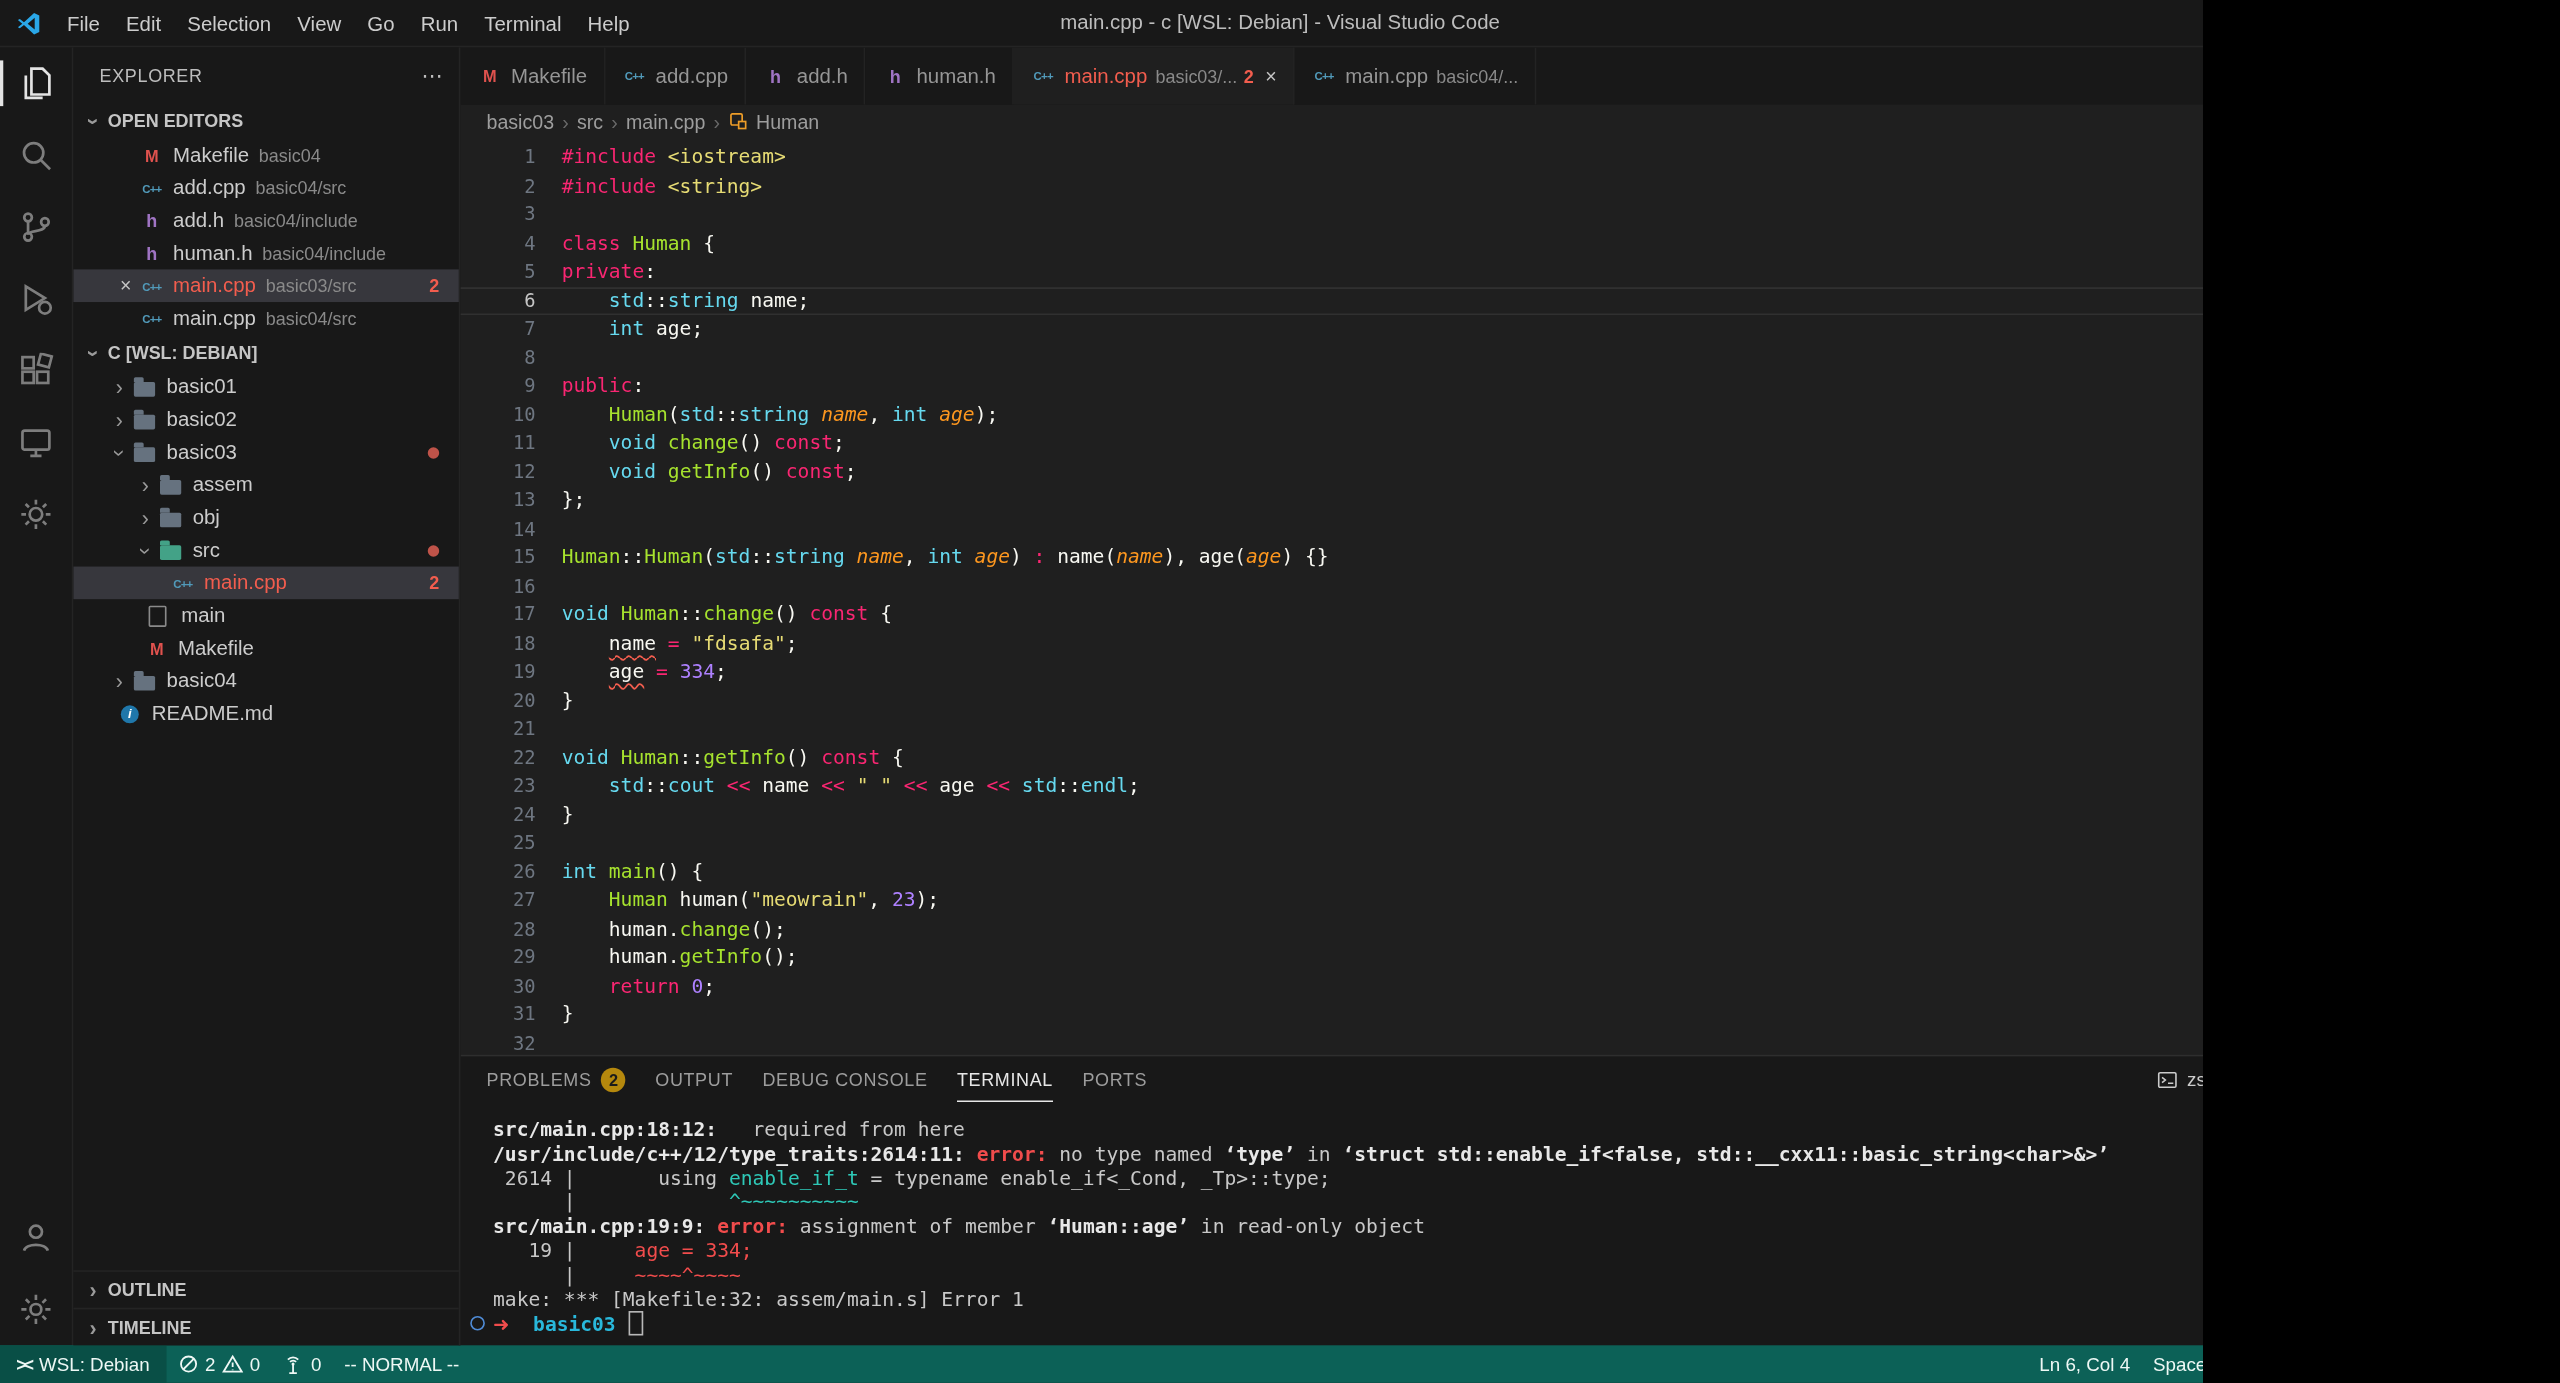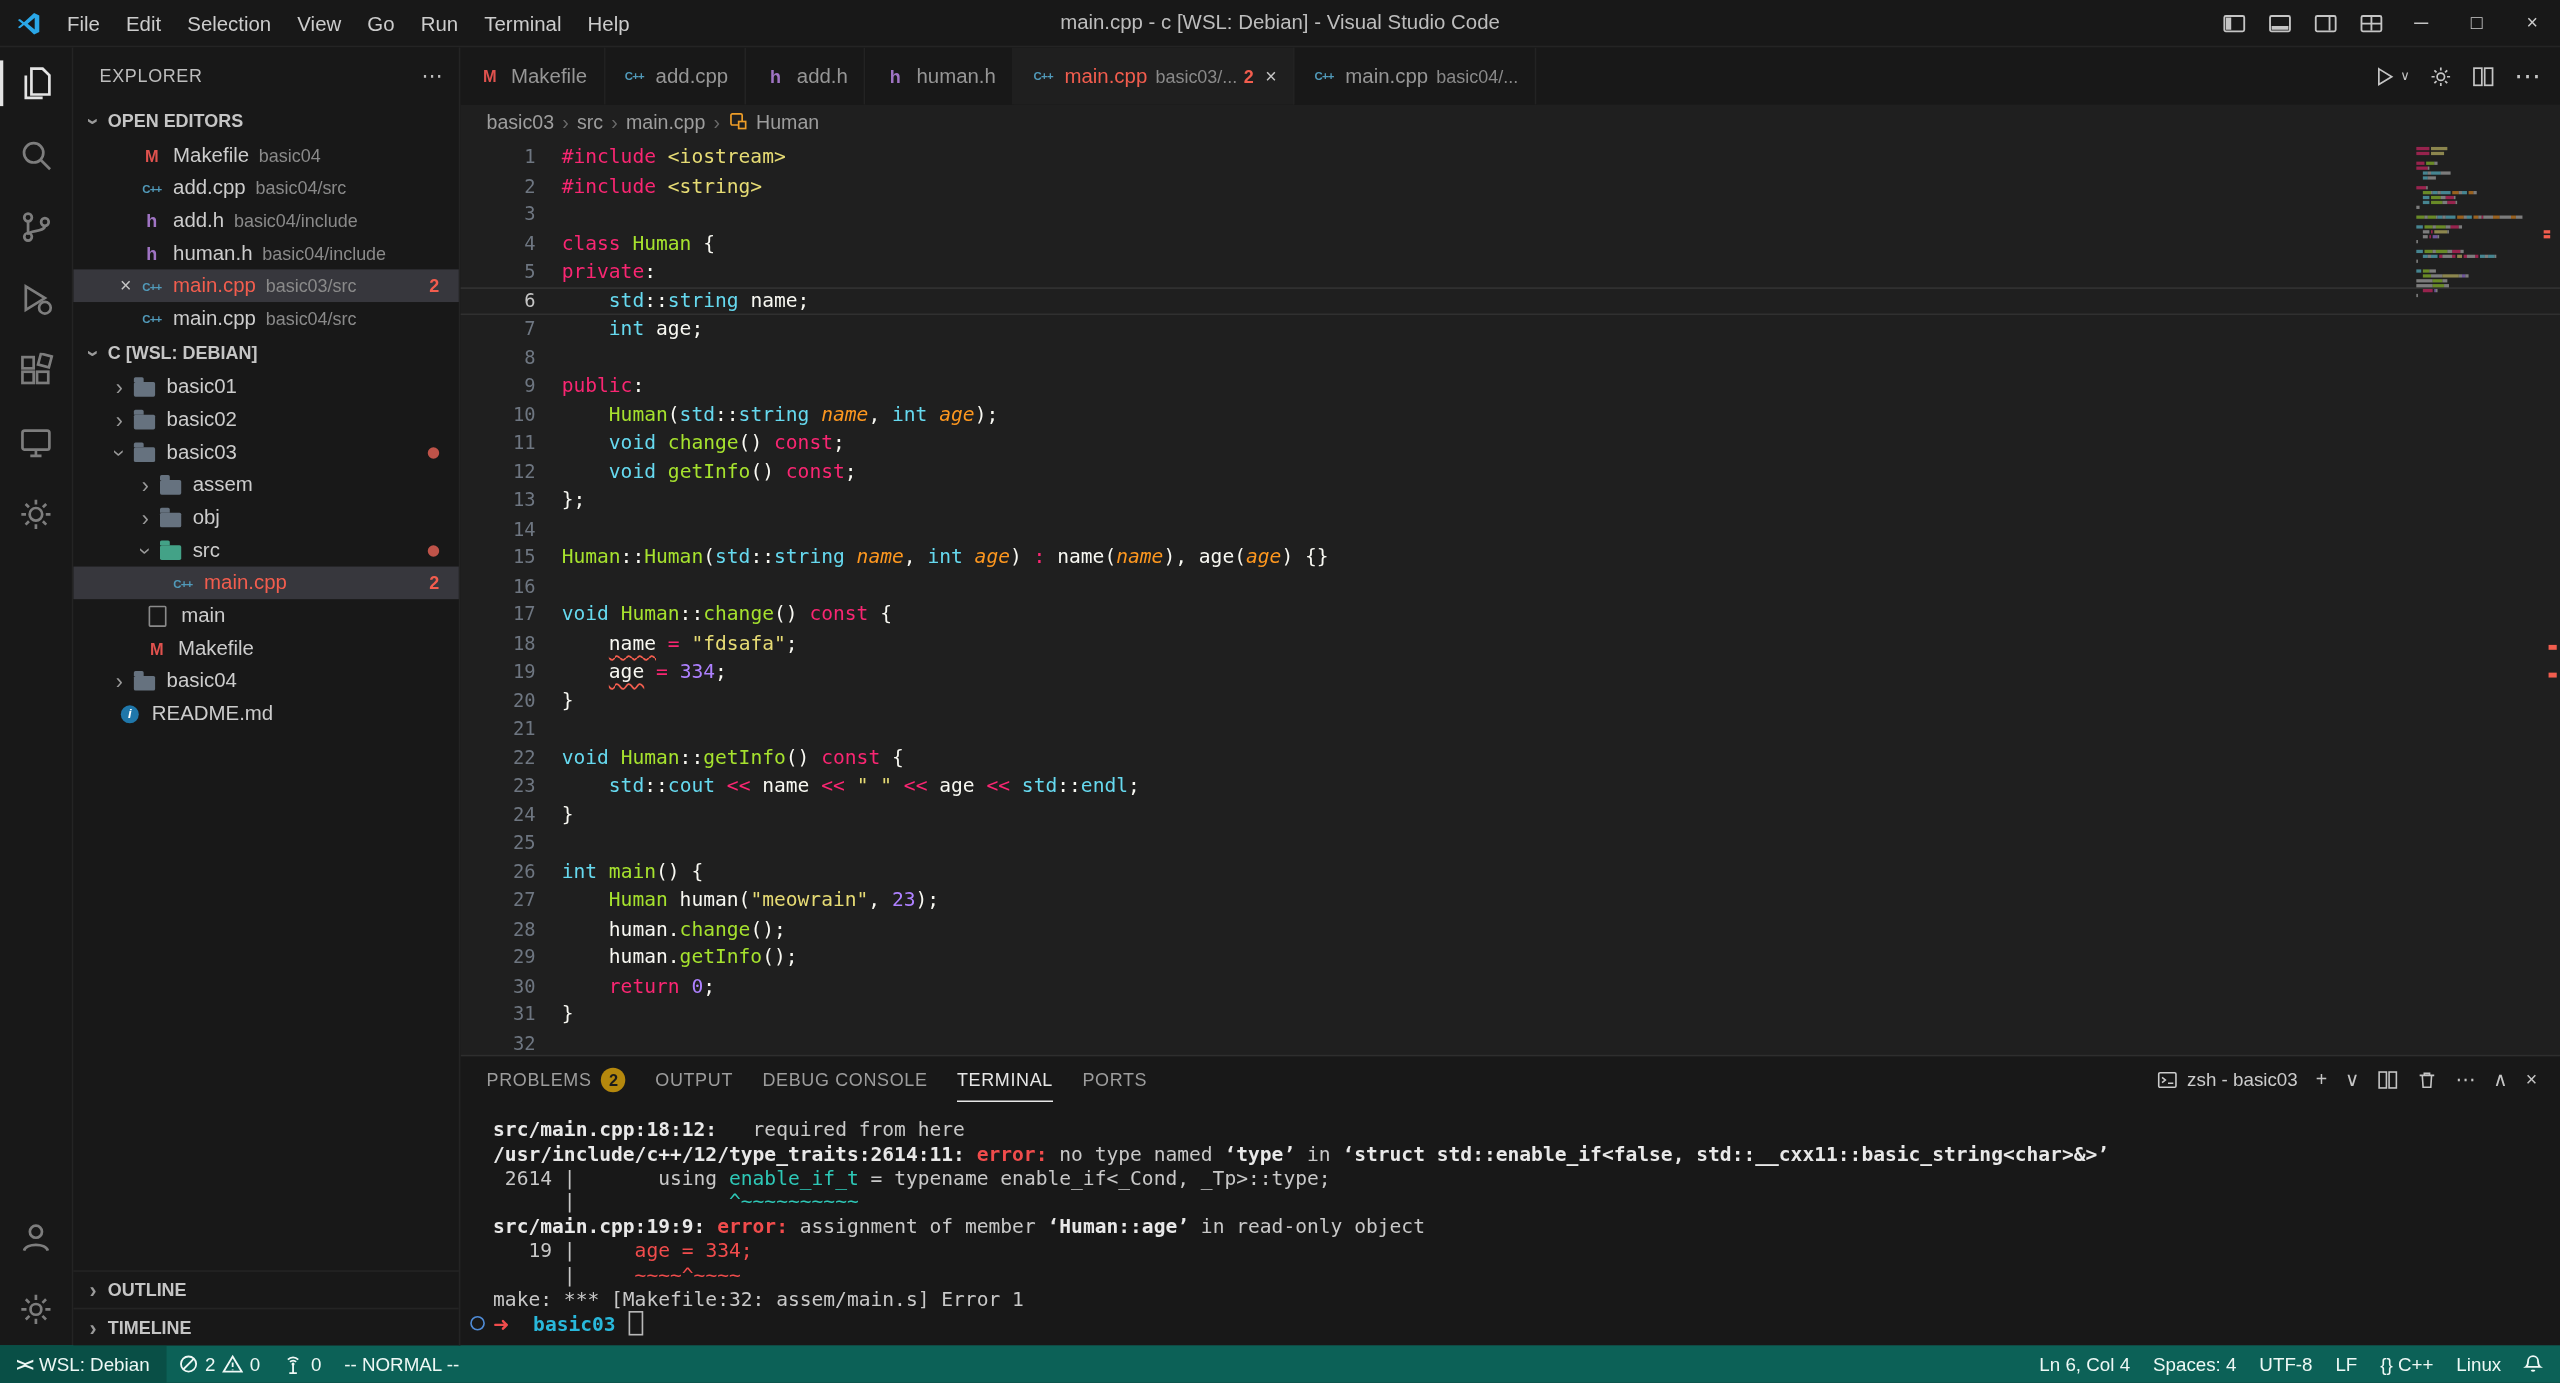--- a/index.html
+++ b/index.html
@@ -4,21 +4,21 @@
 <style>
   html,body{margin:0;padding:0;background:#000;}
   :root{
     --bg:#1f1f1f; --chrome:#181818; --border:#2a2a2a;
     --text:#cccccc; --dim:#9d9d9d; --dimmer:#6e7681;
     --accent-error:#f25d4e; --badge:#b5880d;
     --status-bar:#0c6157; --status-bar-remote:#094f46;
     --terminal-teal:#2ec8b7; --terminal-cyan:#29b8db;
     --sel:#37373d;
   }
-  #viewport{width:2560px;height:1383px;overflow:hidden;position:relative;background:var(--bg);}
+  #viewport{width:2203px;height:1383px;overflow:hidden;position:relative;background:var(--bg);}
   #app{width:1568px;height:847px;transform:scale(1.63265);transform-origin:0 0;
        font-family:"Liberation Sans","DejaVu Sans",sans-serif;color:var(--text);
        display:flex;flex-direction:column;background:var(--bg);}
   svg{display:block}
   .icon-stroke{stroke:currentColor;fill:none;stroke-width:1.2;}
 
   
   .titlebar{height:28px;background:var(--chrome);display:flex;align-items:center;position:relative;flex:none;border-bottom:1px solid #242424;}
   .vscode-logo{margin:0 8px 0 10px;}
   .menu-item{font-size:12.5px;color:#cccccc;padding:3px 8px;border-radius:4px;}

